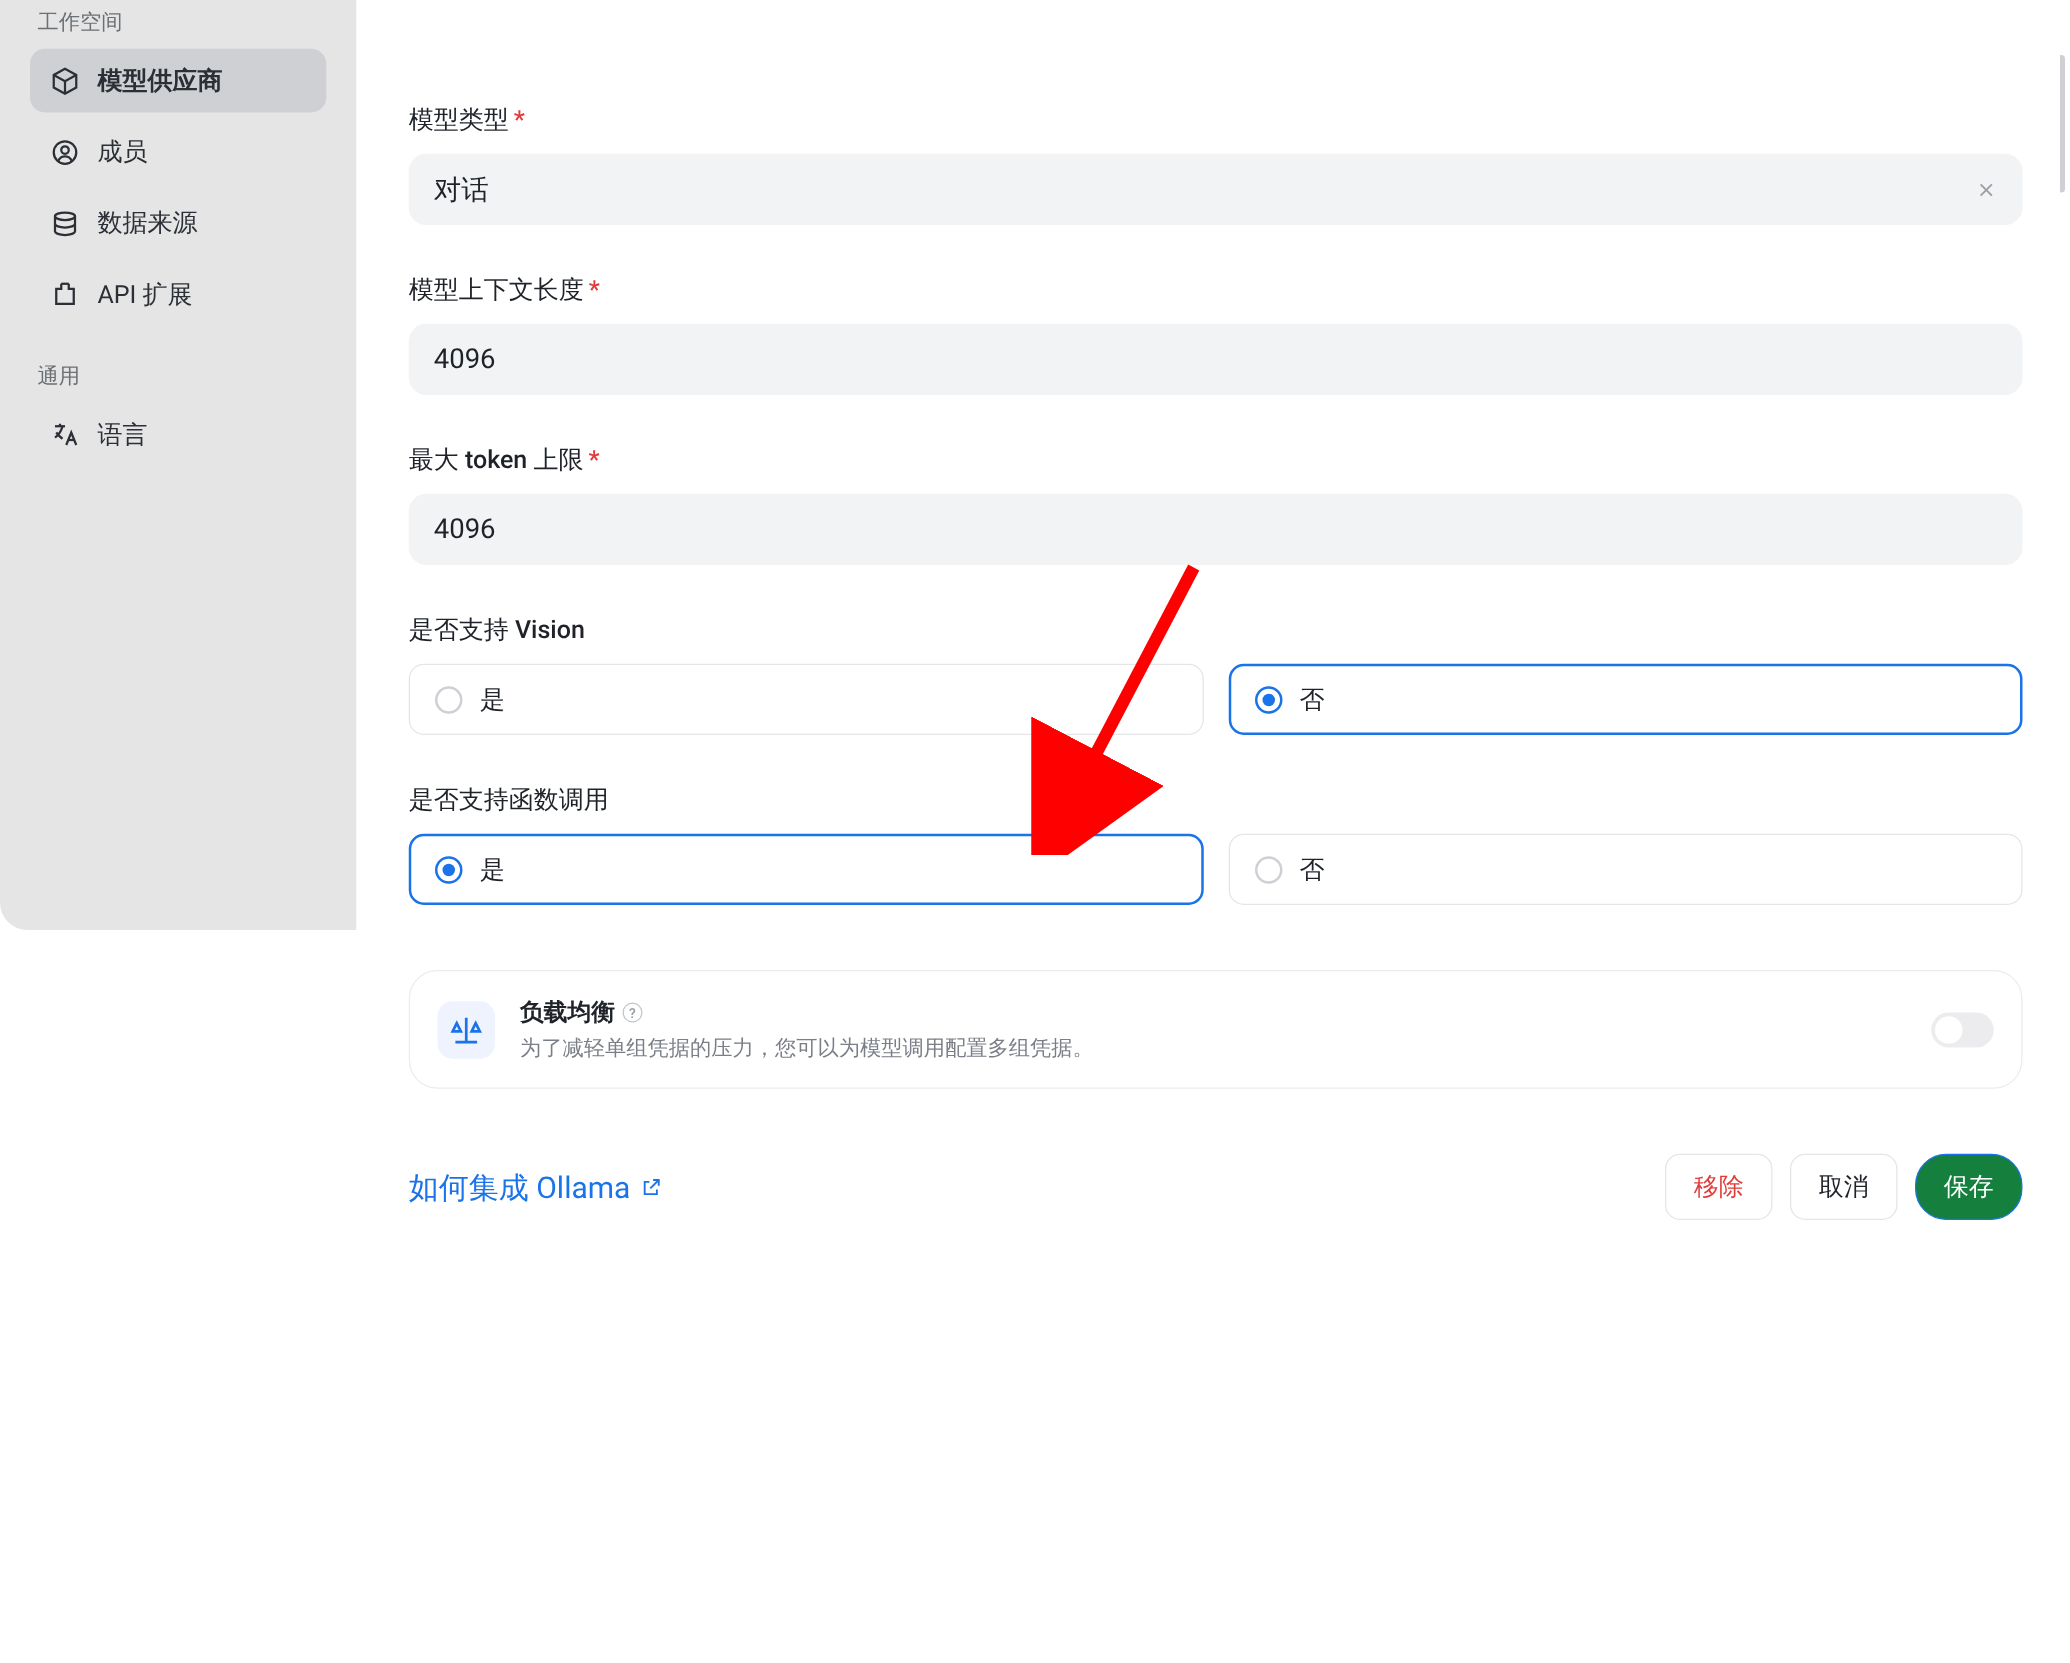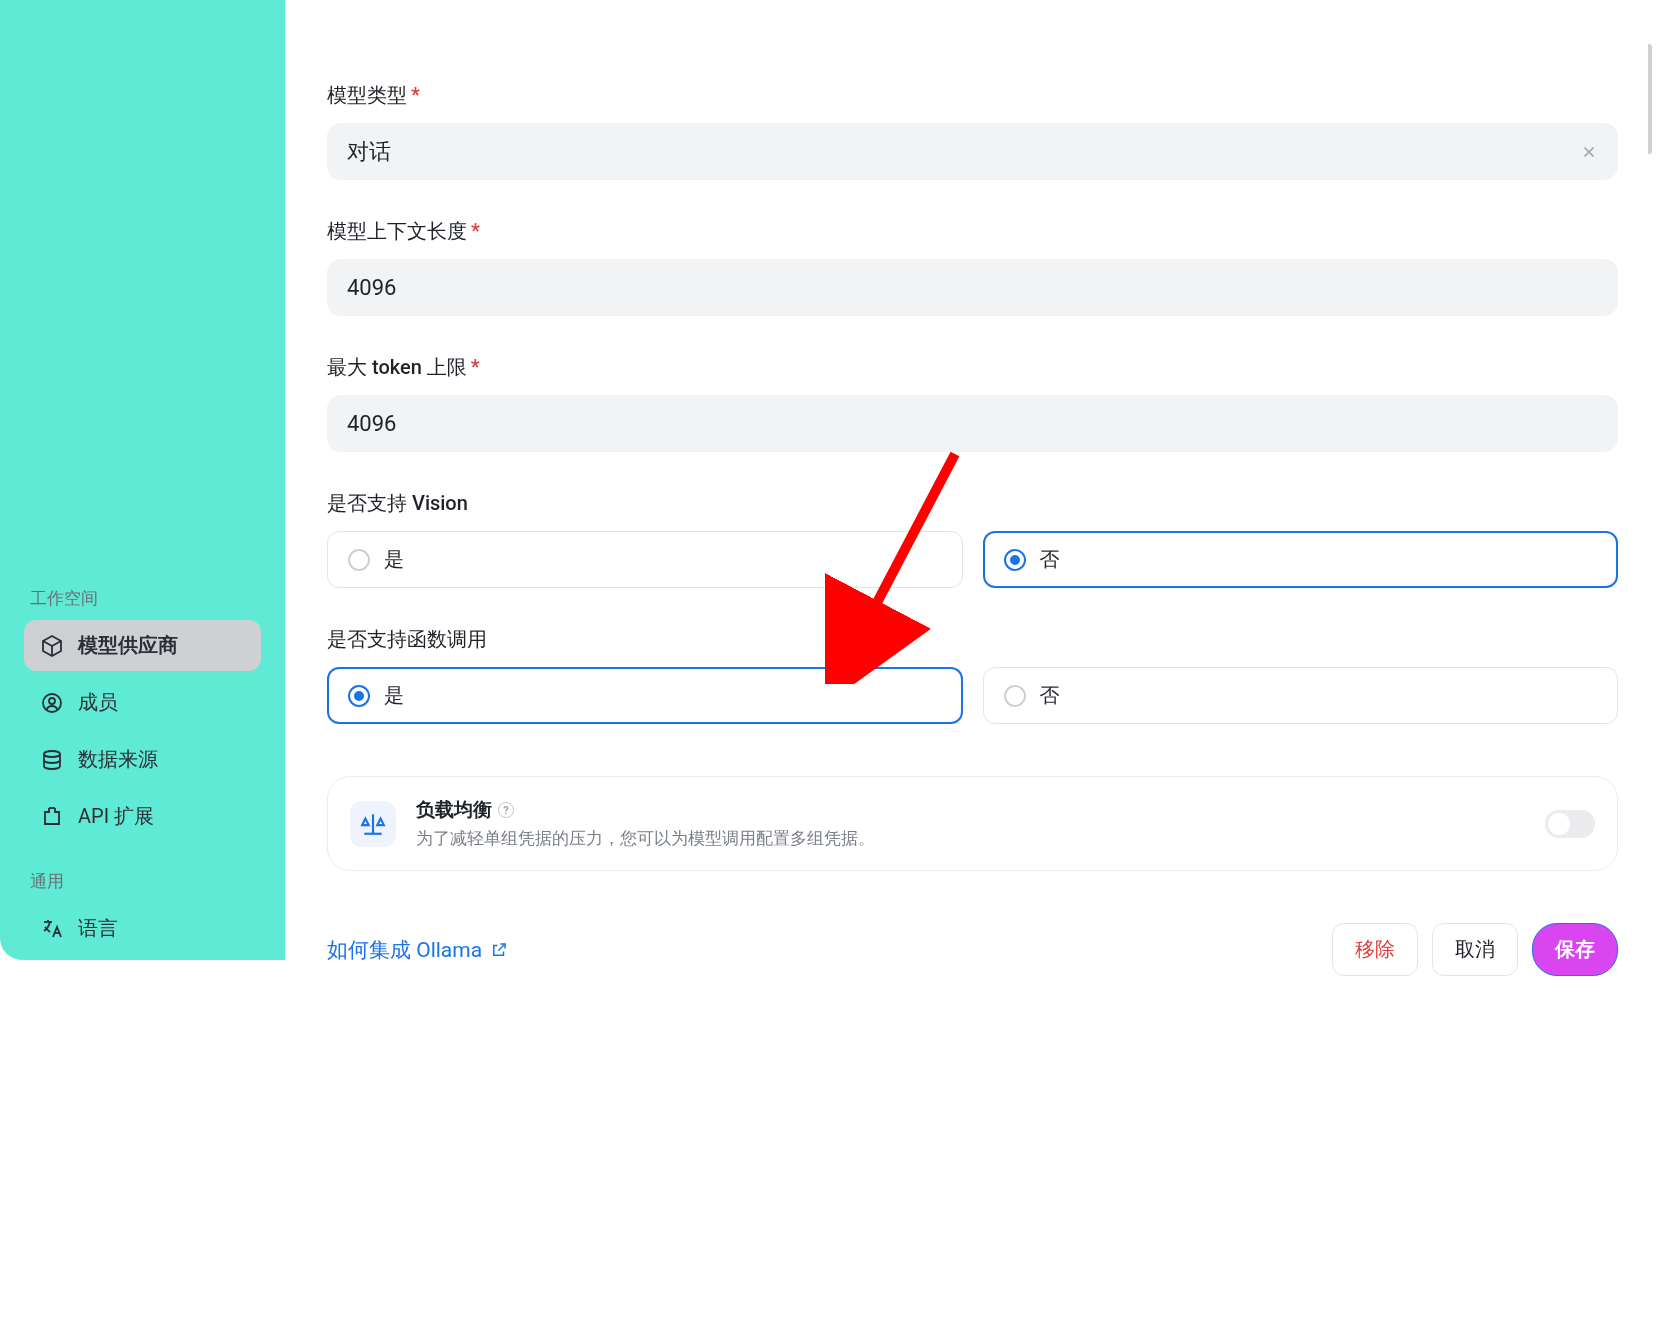--- a/index.html
+++ b/index.html
@@ -2,27 +2,26 @@
 <html><head>
 <meta charset="utf-8">
 <style>
 * { margin: 0; padding: 0; box-sizing: border-box; font-family: -apple-system, BlinkMacSystemFont, "Segoe UI", Roboto, "Helvetica Neue", Arial, sans-serif; }
 html, body { width: 100%; height: 100%; }
 body { display: flex; background: #fff; color: #1f2329; }
 
 
 .sidebar {
   width: 285px;
-  background: #5eead4;
+  background: #e5e5e5;
   padding: 0 24px;
   display: flex;
   flex-direction: column;
   border-bottom-left-radius: 22px;
-  height: 960px;
-  justify-content: flex-end;
+  height: 744px;
 }
 .sidebar-section-title {
   font-size: 17px;
   color: #6b7075;
   margin: 6px 0 10px 6px;
   font-weight: 500;
 }
 .sidebar-item {
   display: flex;
   align-items: center;
@@ -119,30 +118,30 @@
 .toggle {
   width: 50px; height: 28px; background: #ececef; border-radius: 999px; position: relative; cursor: pointer;
 }
 .toggle::after { content:""; position:absolute; width:22px; height:22px; background:#fff; border-radius:50%; top:3px; left:3px; box-shadow: none; }
 
 
 .footer {
   margin-top: 52px;
   display: flex; align-items: center; justify-content: space-between;
 }
-.help-link { color: #1a73e8; font-size: 21px; display:inline-flex; align-items:center; gap:8px; cursor:pointer;justify-content:center; }
+.help-link { color: #1a73e8; font-size: 24px; display:inline-flex; align-items:center; gap:8px; cursor:pointer;justify-content:center; }
 .help-link svg { width:18px; height:18px; stroke:#1a73e8; fill:none; stroke-width:2; }
 .footer-actions { display:flex; gap:14px; }
 .btn {
   padding: 12px 22px; border-radius: 12px; font-size: 20px; cursor:pointer;
   border: 1.5px solid #e3e5e8; background:#fff;
 }
 .btn-danger { color: #e23b3b; font-weight: 400; }
 .btn-default { color: #1f2329; font-weight: 500; }
-.btn-primary { background:#d946ef; border-color:#1a73e8; color:#fff; font-weight:700;border-radius:25px; }
+.btn-primary { background:#15803d; border-color:#1a73e8; color:#fff; font-weight:400;border-radius:25px; }
 
 
 .annotation-arrow {
   position: absolute;
   left: 540px; top: 400px;
   width: 150px; height: 240px;
   pointer-events: none;
 }
 .annotation-arrow svg { width: 100%; height: 100%; }
 </style>

